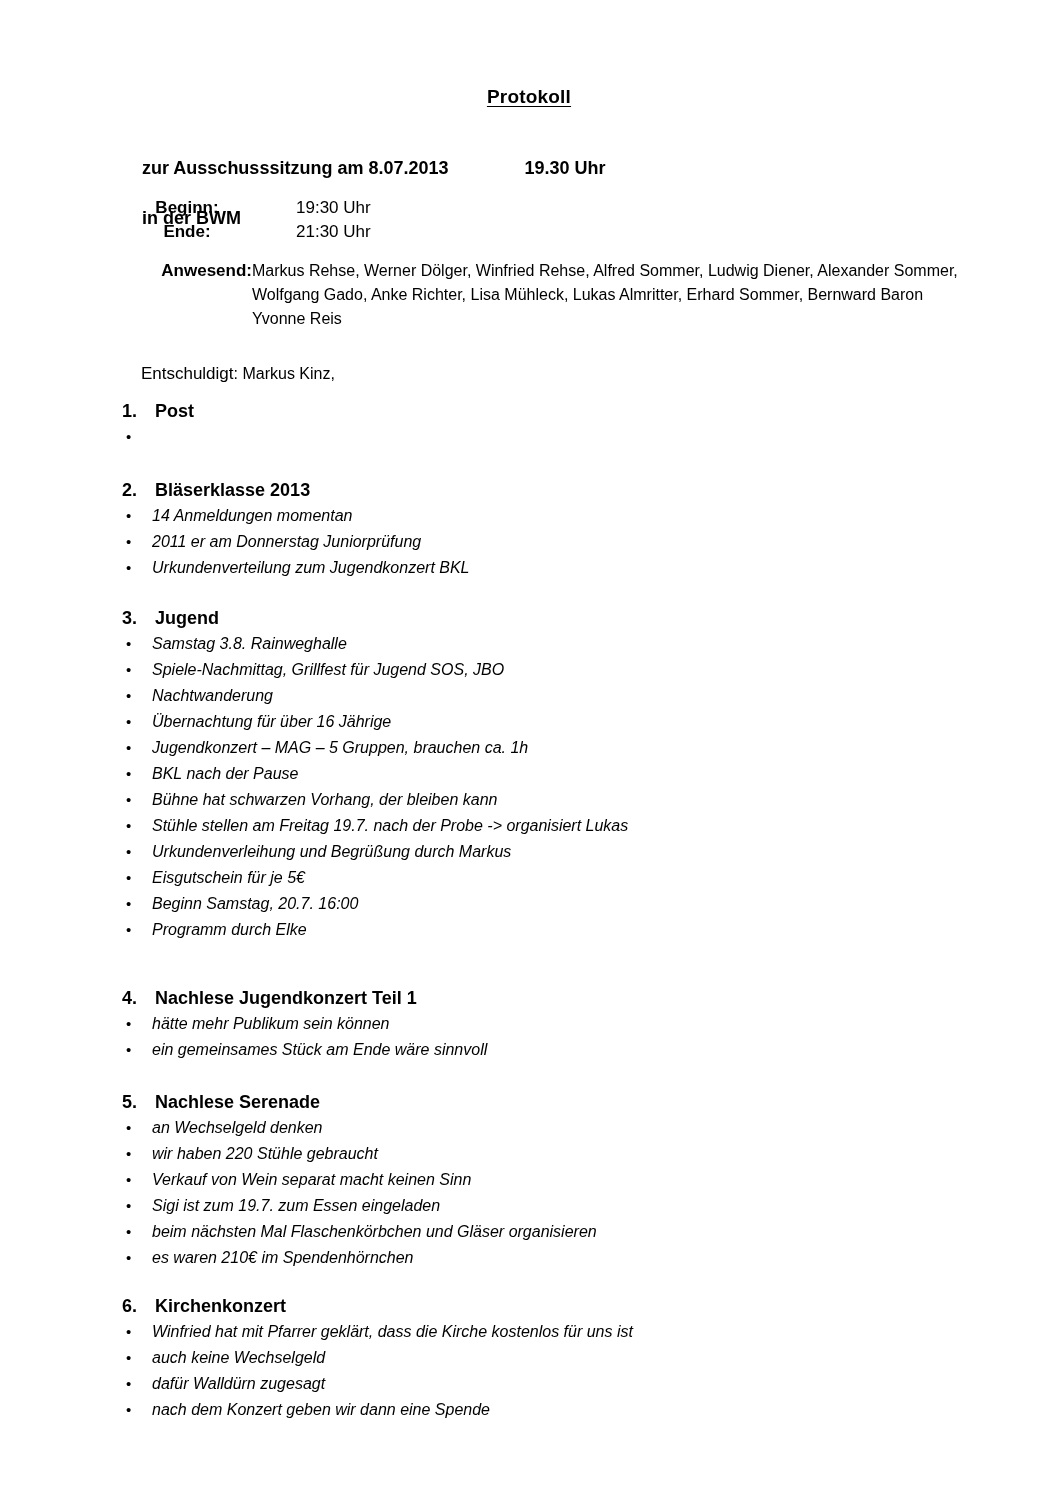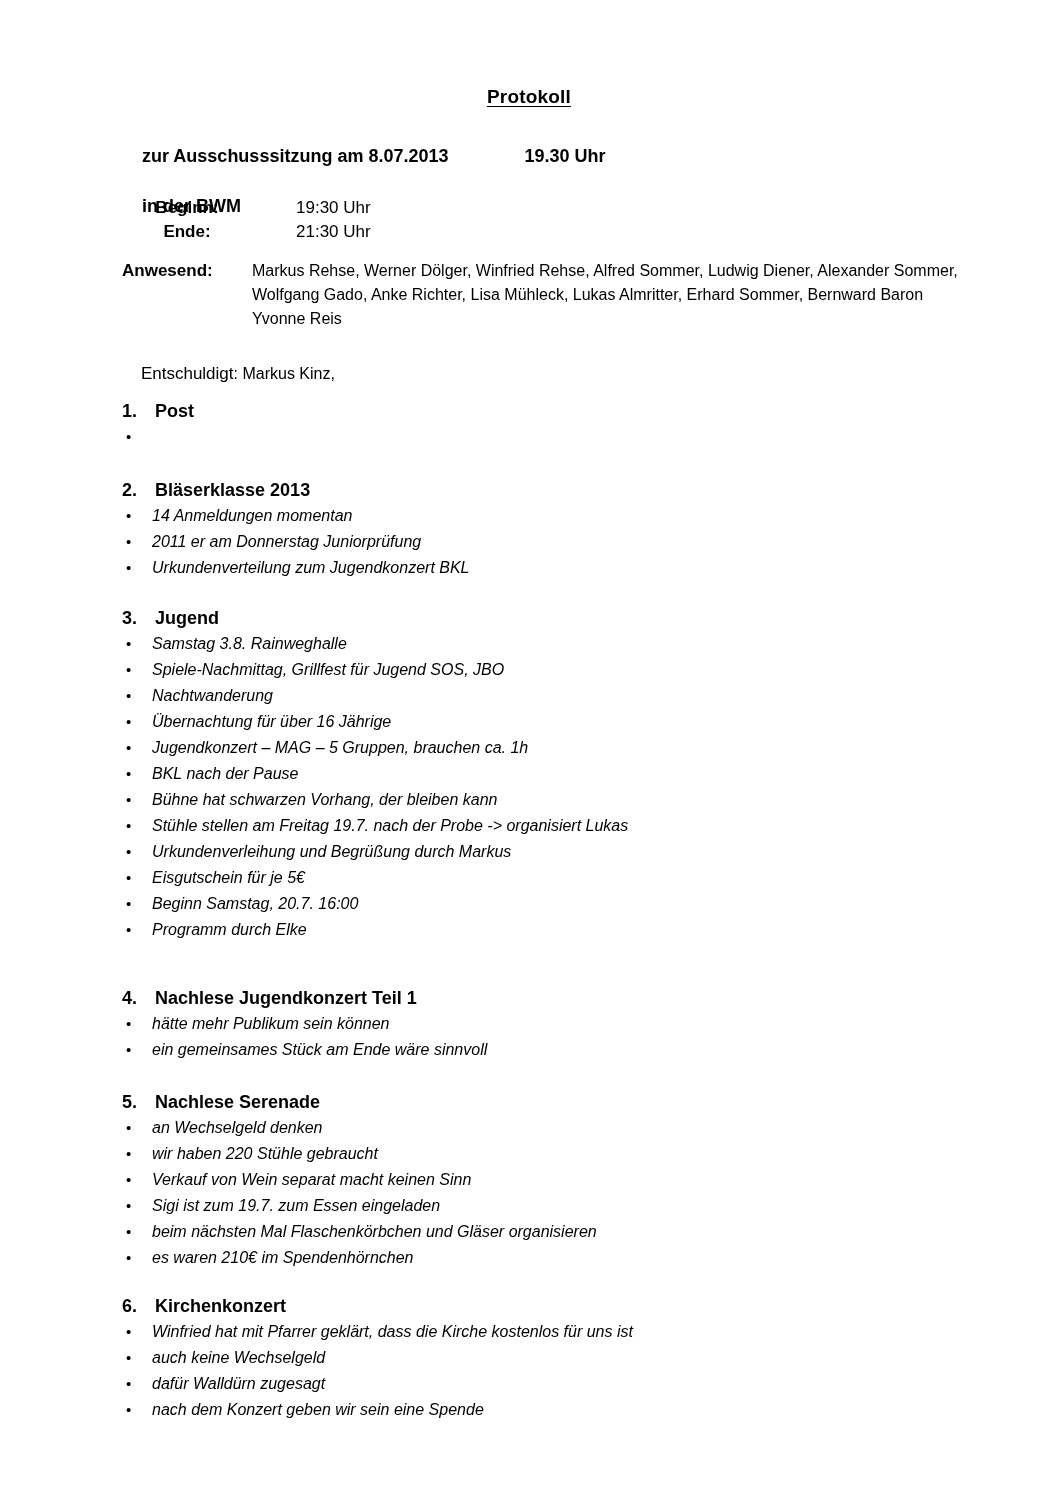--- a/index.html
+++ b/index.html
@@ -39,21 +39,21 @@
     letter-spacing: 0.2px;
   }
   .doc-title .u {
     text-decoration: underline;
     text-underline-offset: 3px;
   }
 
   
   .subtitle {
     position: absolute;
-    top: 119px;
+    top: 131px;
     left: 122px;
     font-size: 18px;
     font-weight: bold;
     line-height: 25px;
     white-space: pre;
   }
   .subtitle .tabgap {
     display: inline-block;
     width: 76px;
   }
@@ -88,20 +88,21 @@
     width: 840px;
     font-size: 16px;
     line-height: 24px;
     display: flex;
   }
   .attend .lbl {
     font-weight: bold;
     flex: 0 0 130px;
     width: 130px;
     font-size: 17px;
+    text-align: right;
   }
   .attend .names {
     flex: 1 1 auto;
     font-weight: normal;
   }
 
   .excused {
     position: absolute;
     top: 344px;
     left: 122px;
@@ -348,19 +349,19 @@
           <li>
             <span class="dot">•</span>
             <span class="txt">auch keine Wechselgeld</span>
           </li>
           <li>
             <span class="dot">•</span>
             <span class="txt">dafür Walldürn zugesagt</span>
           </li>
           <li>
             <span class="dot">•</span>
-            <span class="txt">nach dem Konzert geben wir sein eine Spende</span>
+            <span class="txt">nach dem Konzert geben wir dann eine Spende</span>
           </li>
         </ul>
       </div>
     </div>
 
 </div>
 
 </body></html>

